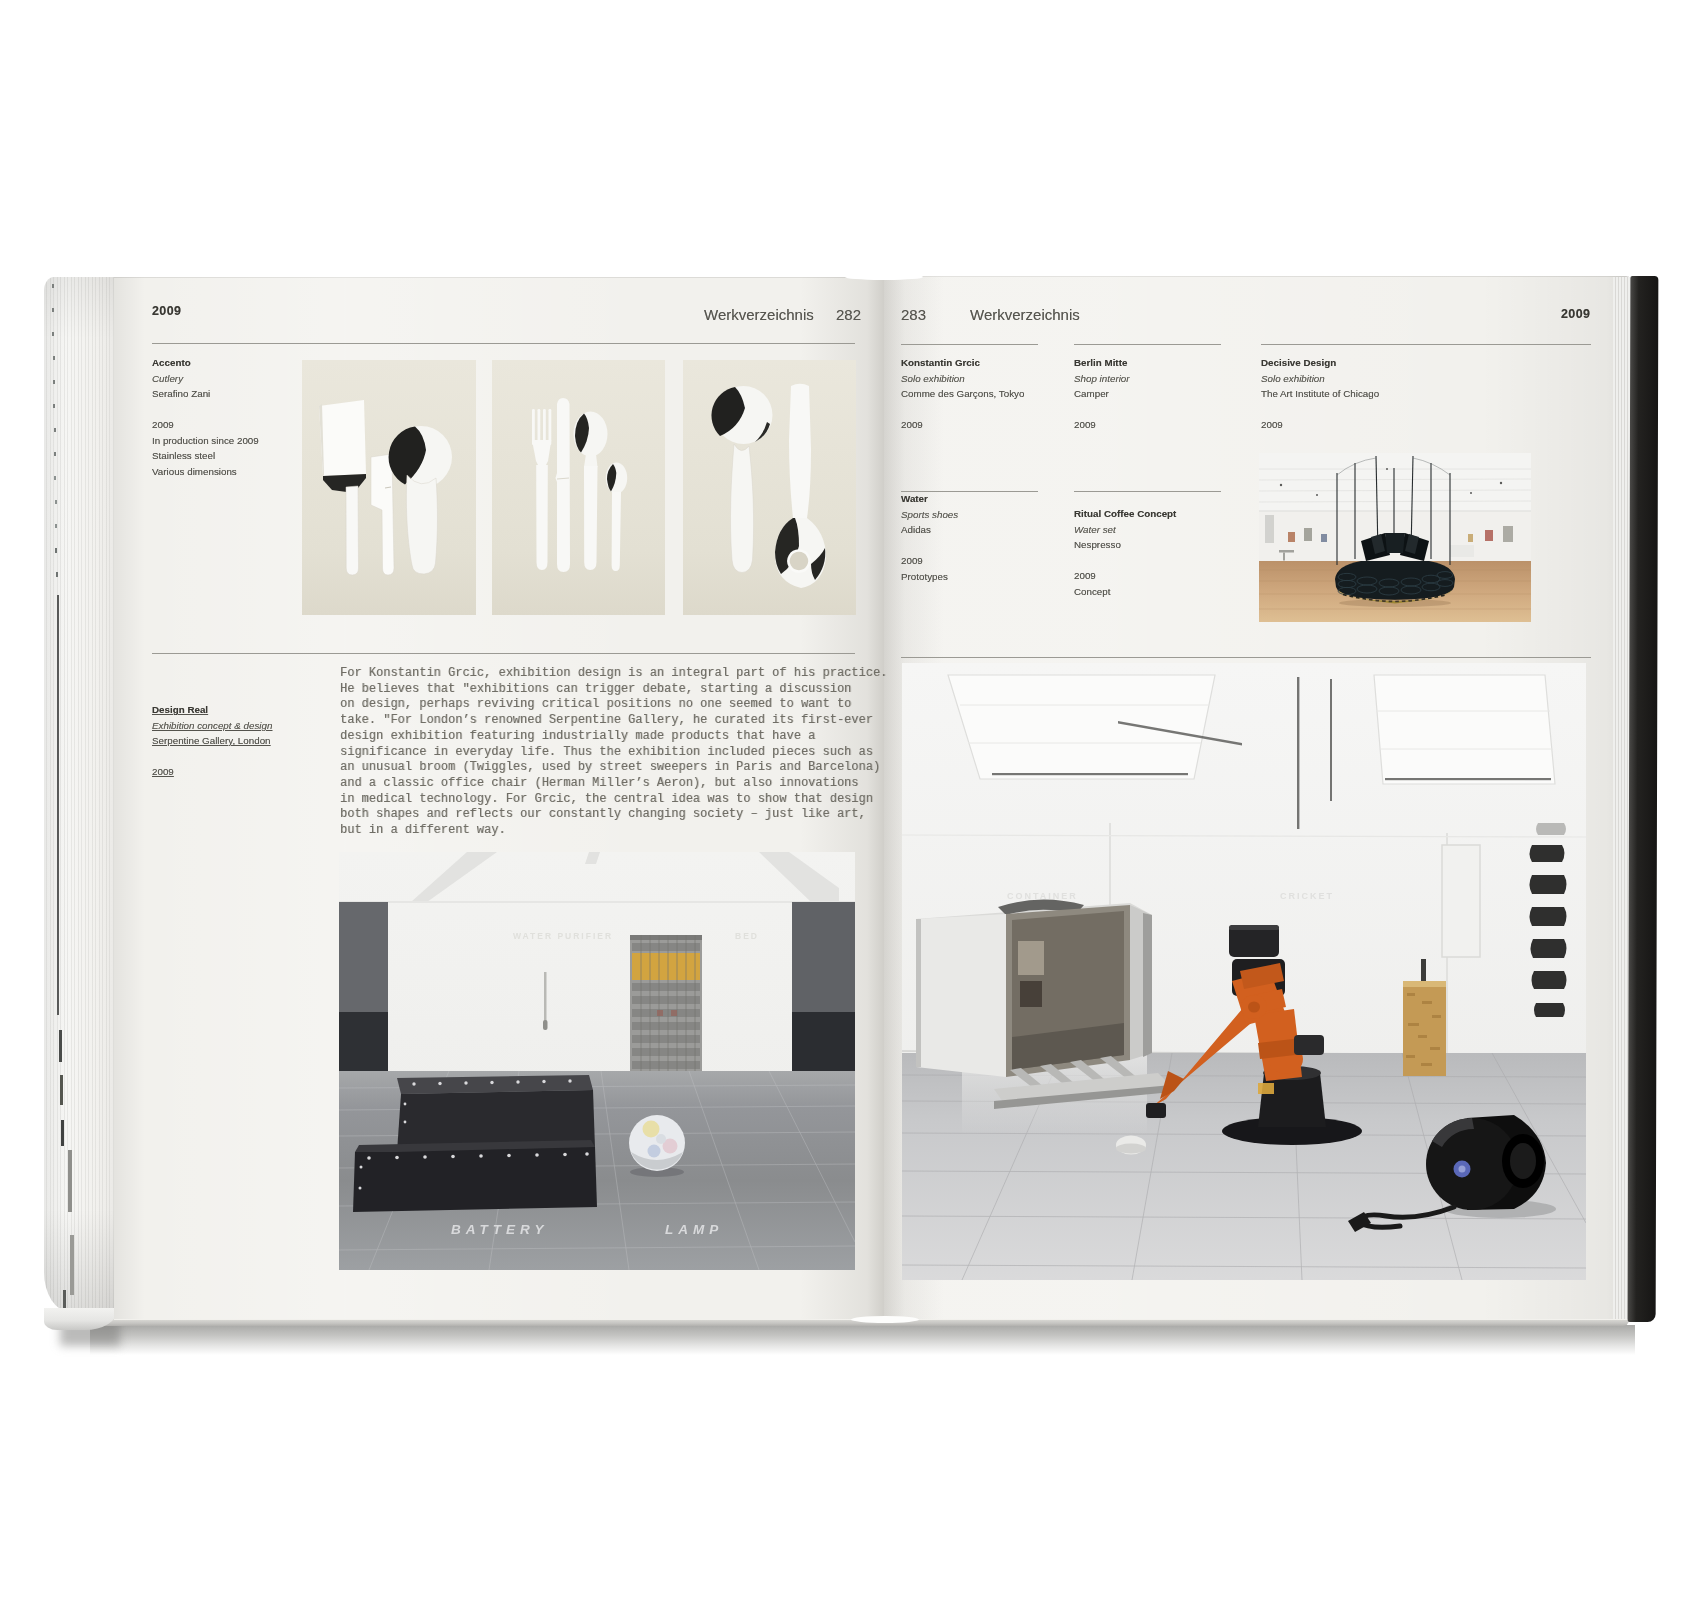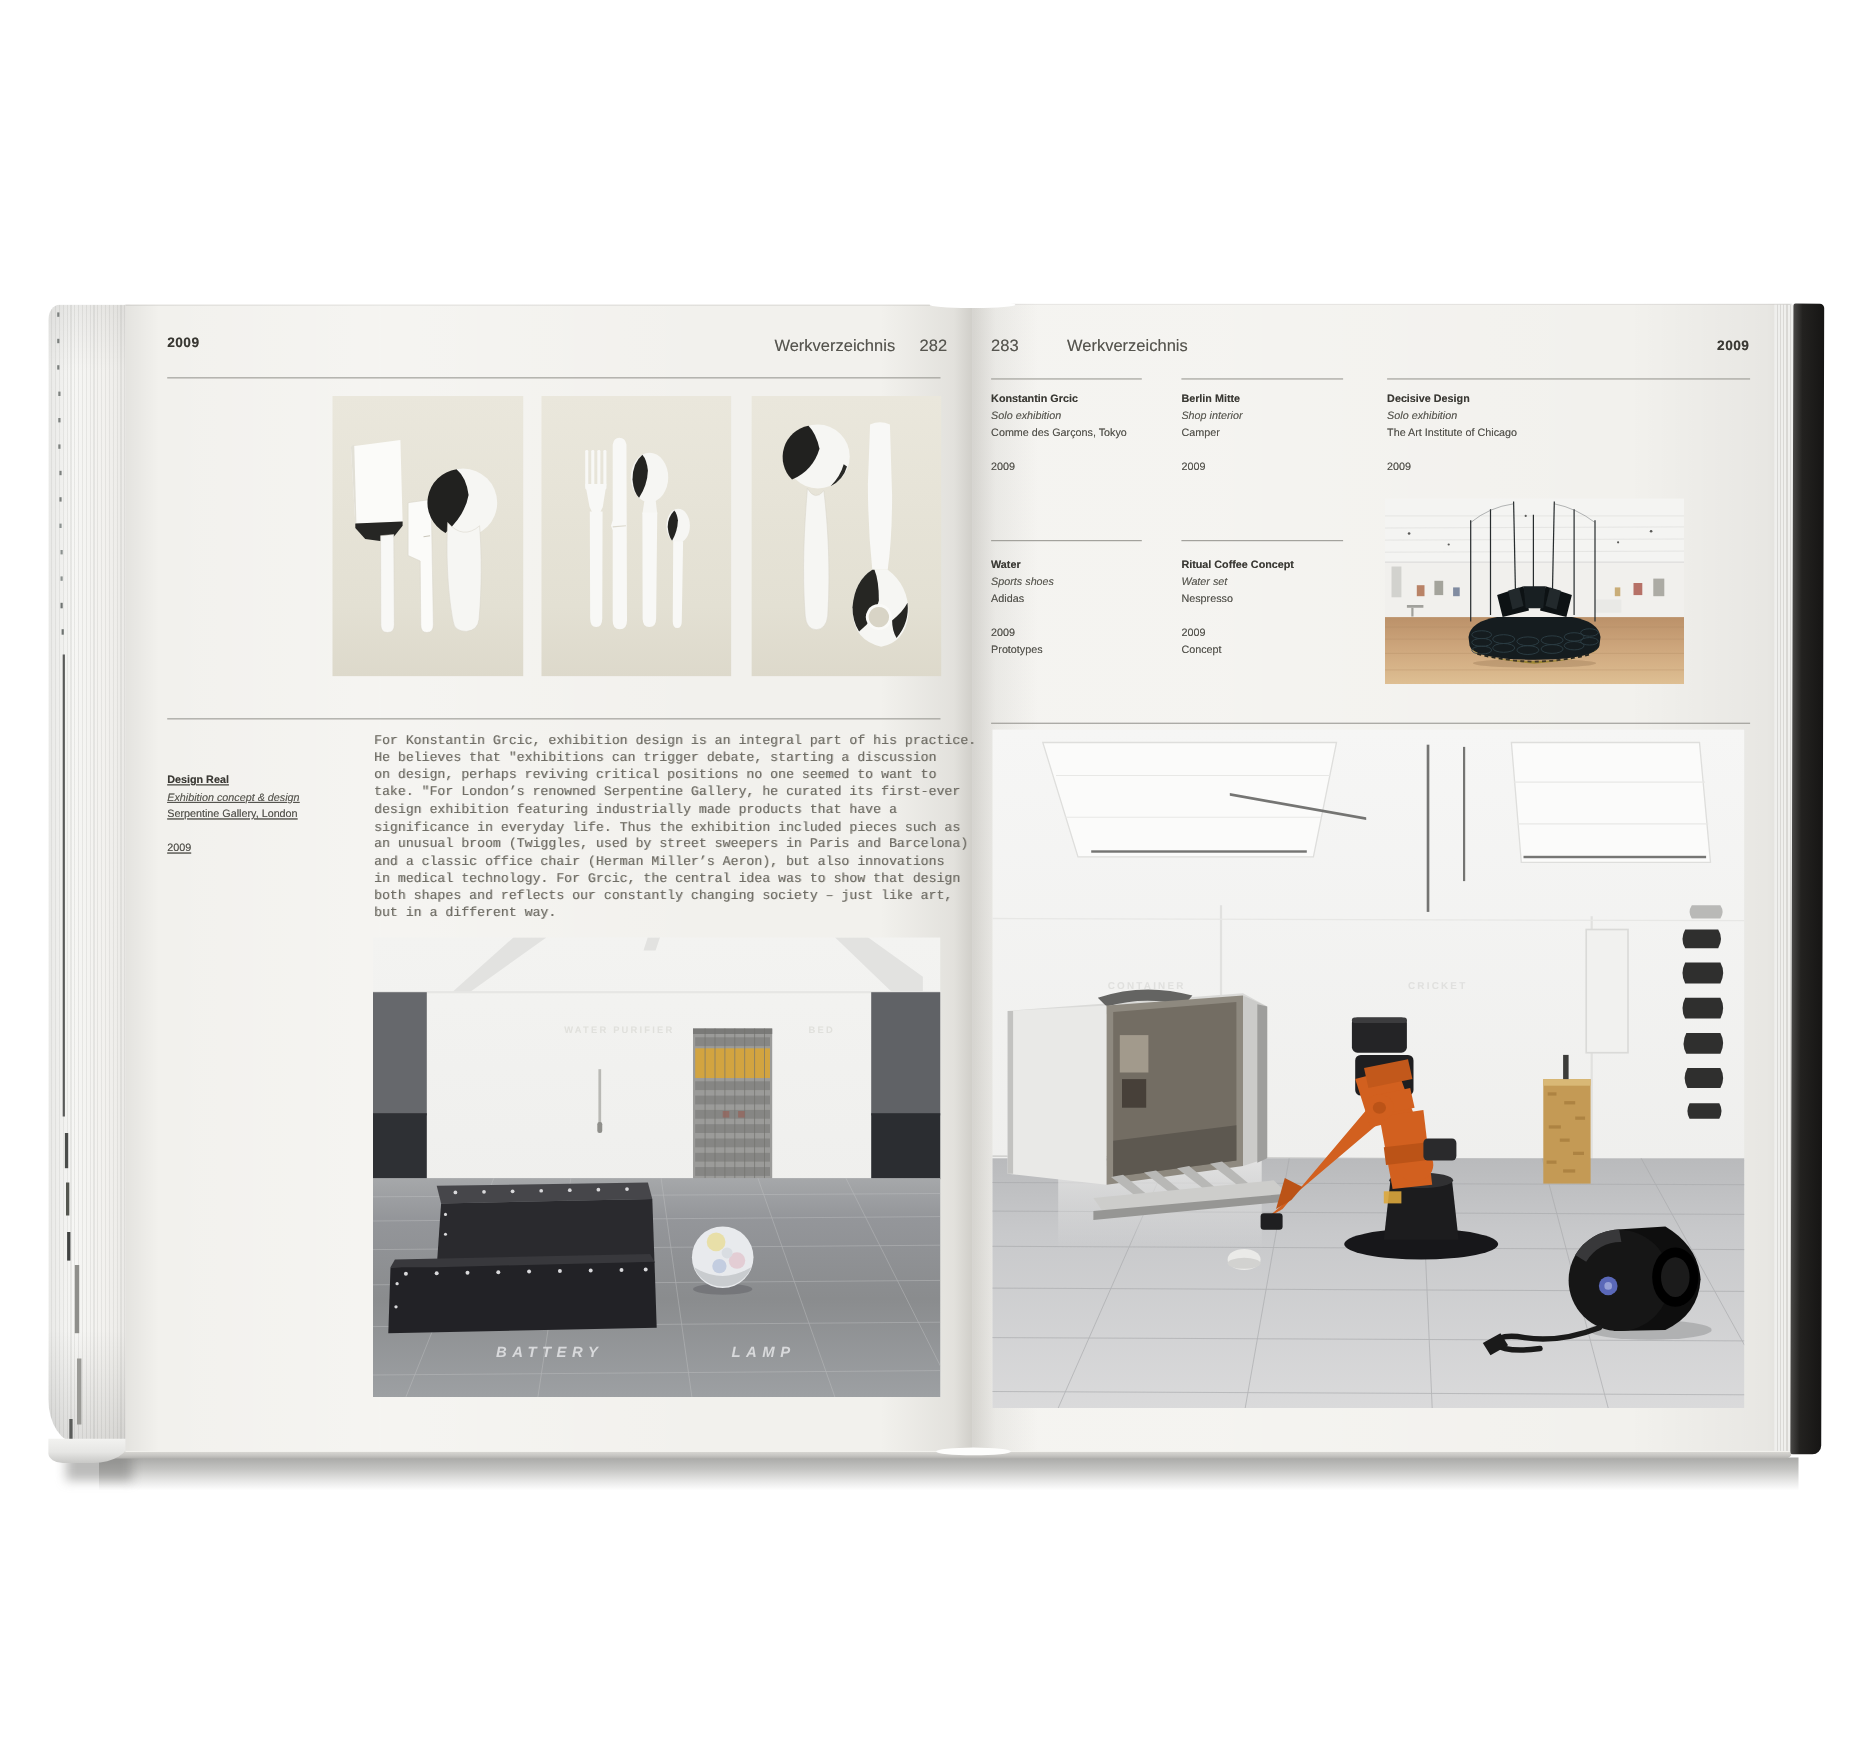--- a/index.html
+++ b/index.html
@@ -94,20 +94,25 @@
   <div class="abs" id="edgeR"></div>
   <div class="abs" id="cover"></div>
   <div class="abs" style="left:845px;top:273.5px;width:78px;height:6.5px;background:#ffffff;border-radius:50%;"></div>
   <div class="abs" style="left:851px;top:1316px;width:68px;height:7px;background:#fdfdfc;border-radius:50%;"></div>
 
   <div class="abs h2009" style="left:152px;top:304px;">2009</div>
   <div class="abs runhead" style="left:704px;top:306px;">Werkverzeichnis</div>
   <div class="abs runhead" style="left:836px;top:306px;">282</div>
   <div class="abs rule" style="left:152px;top:343px;width:703px;"></div>
 
+  <div class="abs blk" style="left:152px;top:355px;">
+    <b>Accento</b><br><i>Cutlery</i><br>Serafino Zani
+    <div class="gap"></div>
+    2009<br>In production since 2009<br>Stainless steel<br>Various dimensions
+  </div>
 
   <div class="photo" id="cut1" style="left:302px;top:360px;width:174px;height:255px;">
     <svg width="174" height="255" viewBox="0 0 174 255">
       <defs>
         <linearGradient id="cbg" x1="0" y1="0" x2="0" y2="1">
           <stop offset="0" stop-color="#eae7dc"></stop>
             <stop offset="0.75" stop-color="#e3e0d3"></stop>
           <stop offset="1" stop-color="#ddd9cb"></stop>
         </linearGradient>
       </defs>
@@ -431,21 +436,21 @@
 
       <path d="M80 137 Q84 147 136 148 Q188 147 192 137 Q192 145 136 150.5 Q80 145 80 137 Z" fill="#a8962e"></path>
       <path d="M84 141.5 Q110 148 136 148.5 Q162 148 188 141.5" fill="none" stroke="#23231c" stroke-width="1.7" stroke-dasharray="3.6,3"></path>
 
       <ellipse cx="136" cy="150" rx="56" ry="4" fill="#8a6a48" opacity="0.3"></ellipse>
     </svg>
   </div>
 
   <div class="abs rule" style="left:901px;top:491px;width:137px;"></div>
   <div class="abs rule" style="left:1074px;top:491px;width:147px;"></div>
-  <div class="abs blk" style="left:901px;top:506px;">
+  <div class="abs blk" style="left:901px;top:491px;">
     <b>Water</b><br><i>Sports shoes</i><br>Adidas
     <div class="gap"></div>
     2009<br>Prototypes
   </div>
   <div class="abs blk" style="left:1074px;top:506px;">
     <b>Ritual Coffee Concept</b><br><i>Water set</i><br>Nespresso
     <div class="gap"></div>
     2009<br>Concept
   </div>
 

